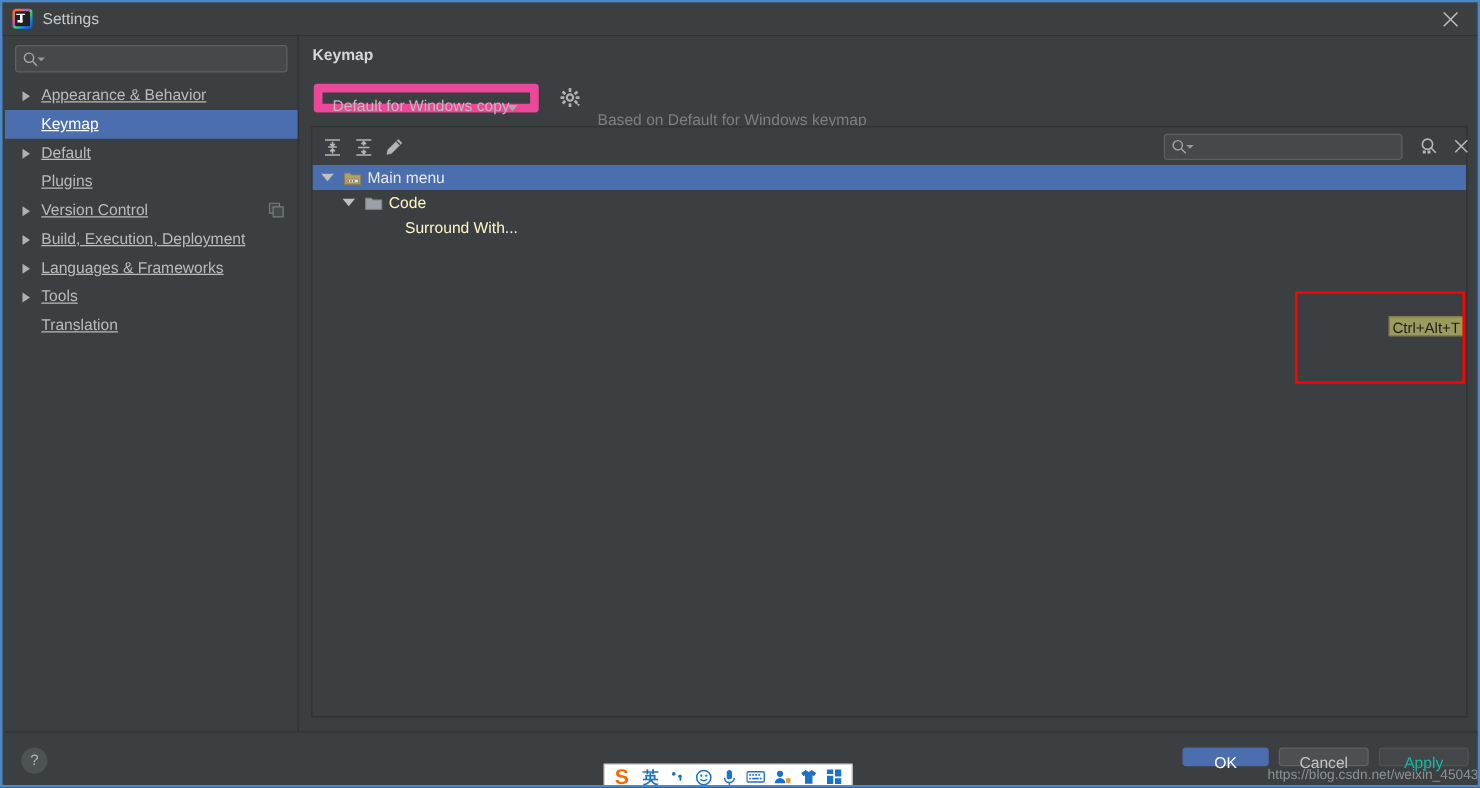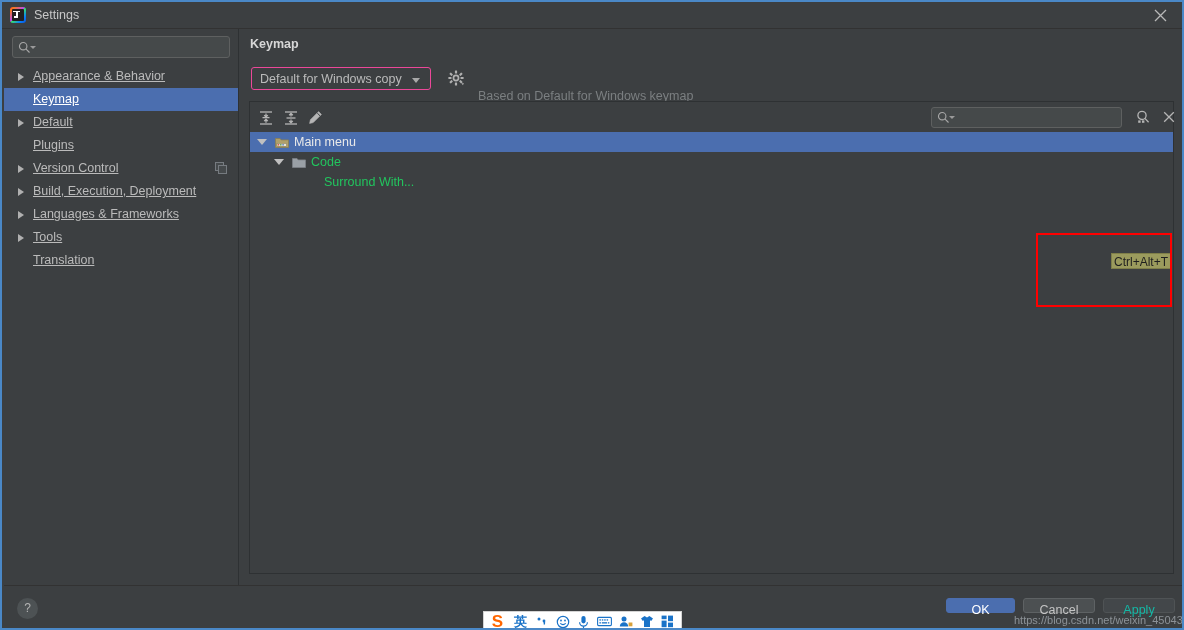--- a/index.html
+++ b/index.html
@@ -174,21 +174,21 @@
     font-size: 12.5px;
     font-weight: bold;
     color: #d6d6d6;
   }
   #keymap-select {
     position: absolute;
     left: 11px; top: 38px;
     width: 180px;
     height: 23px;
     background: #3c3f41;
-    border: 1px solid #ec4899;
+    border: 7px solid #ec4899;
     border-radius: 3px;
     box-sizing: border-box;
     cursor: pointer;
   }
   #keymap-select .sel-text {
     position: absolute;
     left: 8px; top: 4px;
     font-size: 12.5px;
     color: #bbbbbb;
   }
@@ -269,21 +269,21 @@
     position: absolute;
     left: 0; top: 30px;
     right: 0; bottom: 0;
     overflow: hidden;
   }
   .tree-row {
     position: relative;
     height: 20px;
     line-height: 20px;
     font-size: 12.5px;
-    color: #22c55e;
+    color: #fef9c3;
     white-space: nowrap;
     cursor: default;
   }
   .tree-row.selected {
     background: #4b6eaf;
     color: #e9e9e9;
   }
   .tree-row .tri {
     position: absolute;
     top: 7px;

